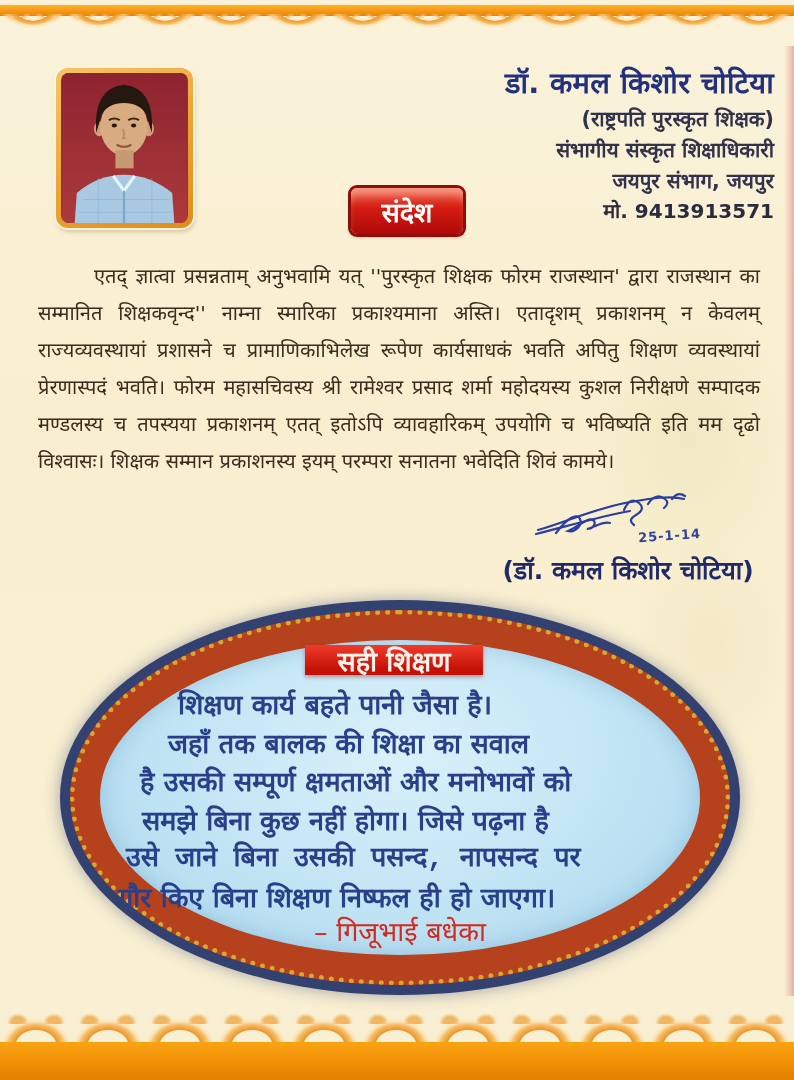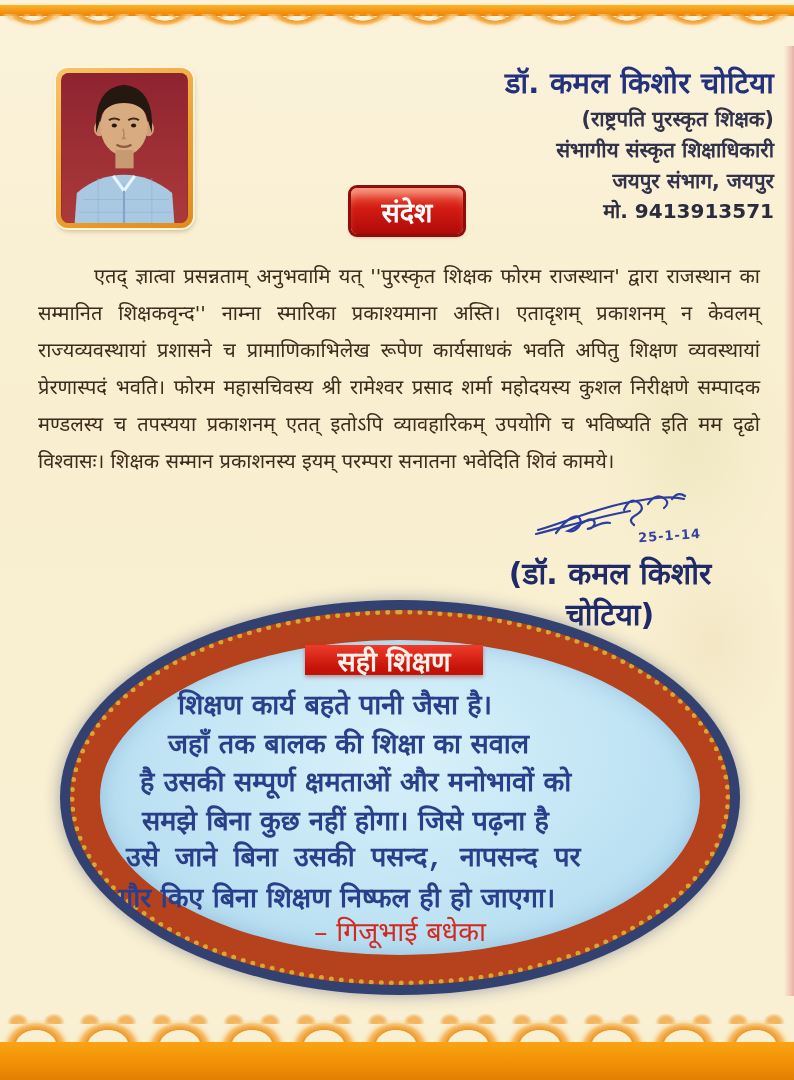--- a/index.html
+++ b/index.html
@@ -58,22 +58,22 @@
     color:#ffffff; font-size:27px; font-weight:bold; }
 
   
   .message-paragraph { position:absolute; left:38px; top:258px; width:722px;
     font-size:20px; line-height:37px; color:#3c2c1e; text-align:justify; text-indent:56px; }
 
   
   .signature-svg { position:absolute; left:532px; top:486px; width:172px; height:58px; }
   .signature-date { position:absolute; left:638px; top:528px; font-size:13px; font-weight:bold;
     color:#3343a0; transform:rotate(-4deg); letter-spacing:1px; }
-  .signatory-name { position:absolute; left:460px; top:552px; width:300px; text-align:center;
-    font-size:30px; font-weight:bold; color:#212a68; }
+  .signatory-name { position:absolute; left:478px; top:552px; width:300px; text-align:center;
+    font-size:25px; font-weight:bold; color:#212a68; }
 
   
   .quote-oval { position:absolute; left:60px; top:600px; width:680px; height:395px; }
   .oval-navy { position:absolute; inset:0; border-radius:50%; background:#32416f;
     box-shadow:0 0 16px rgba(49,64,111,.45); }
   .oval-rust { position:absolute; inset:10px; border-radius:50%; background:#b5421c;
     border:5px dotted #d9a72f; box-sizing:border-box; }
   .oval-blue { position:absolute; inset:40px; border-radius:50%;
     background:radial-gradient(ellipse at 50% 35%, #daf1fa 0%, #c0e4f4 55%, #a9d4ea 100%);
     box-shadow:inset 0 0 20px rgba(90,140,190,.35); }

